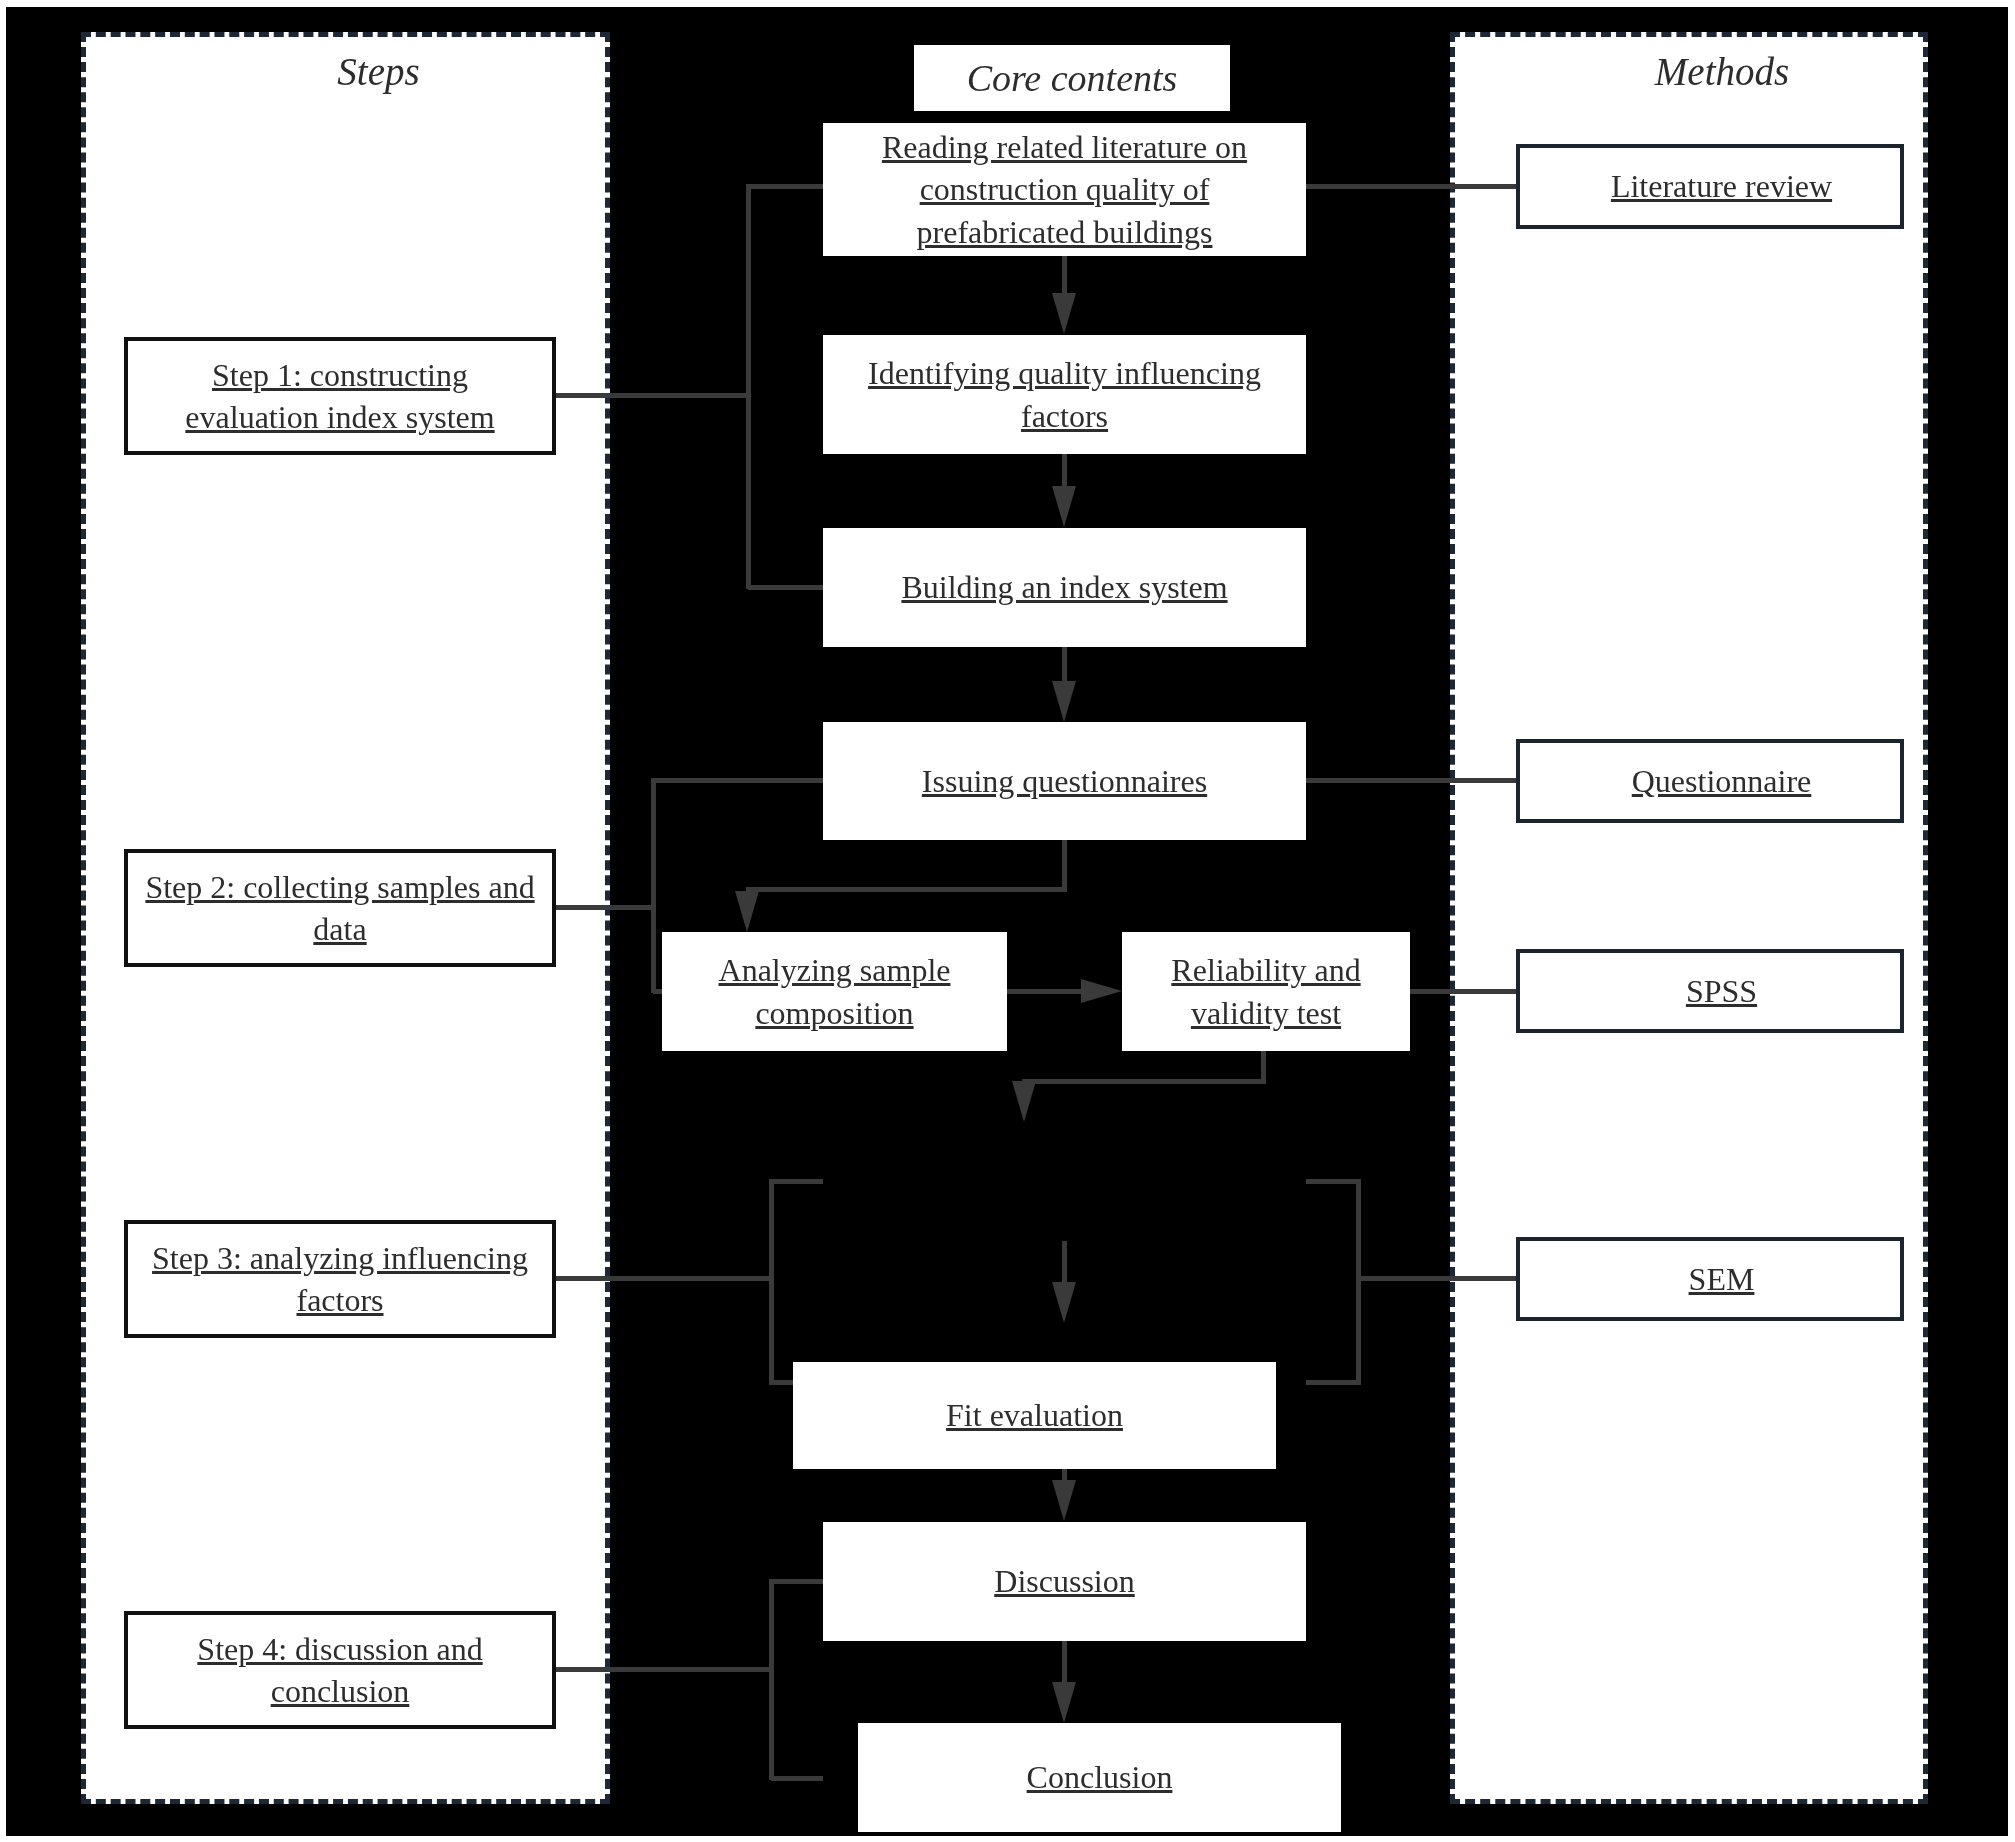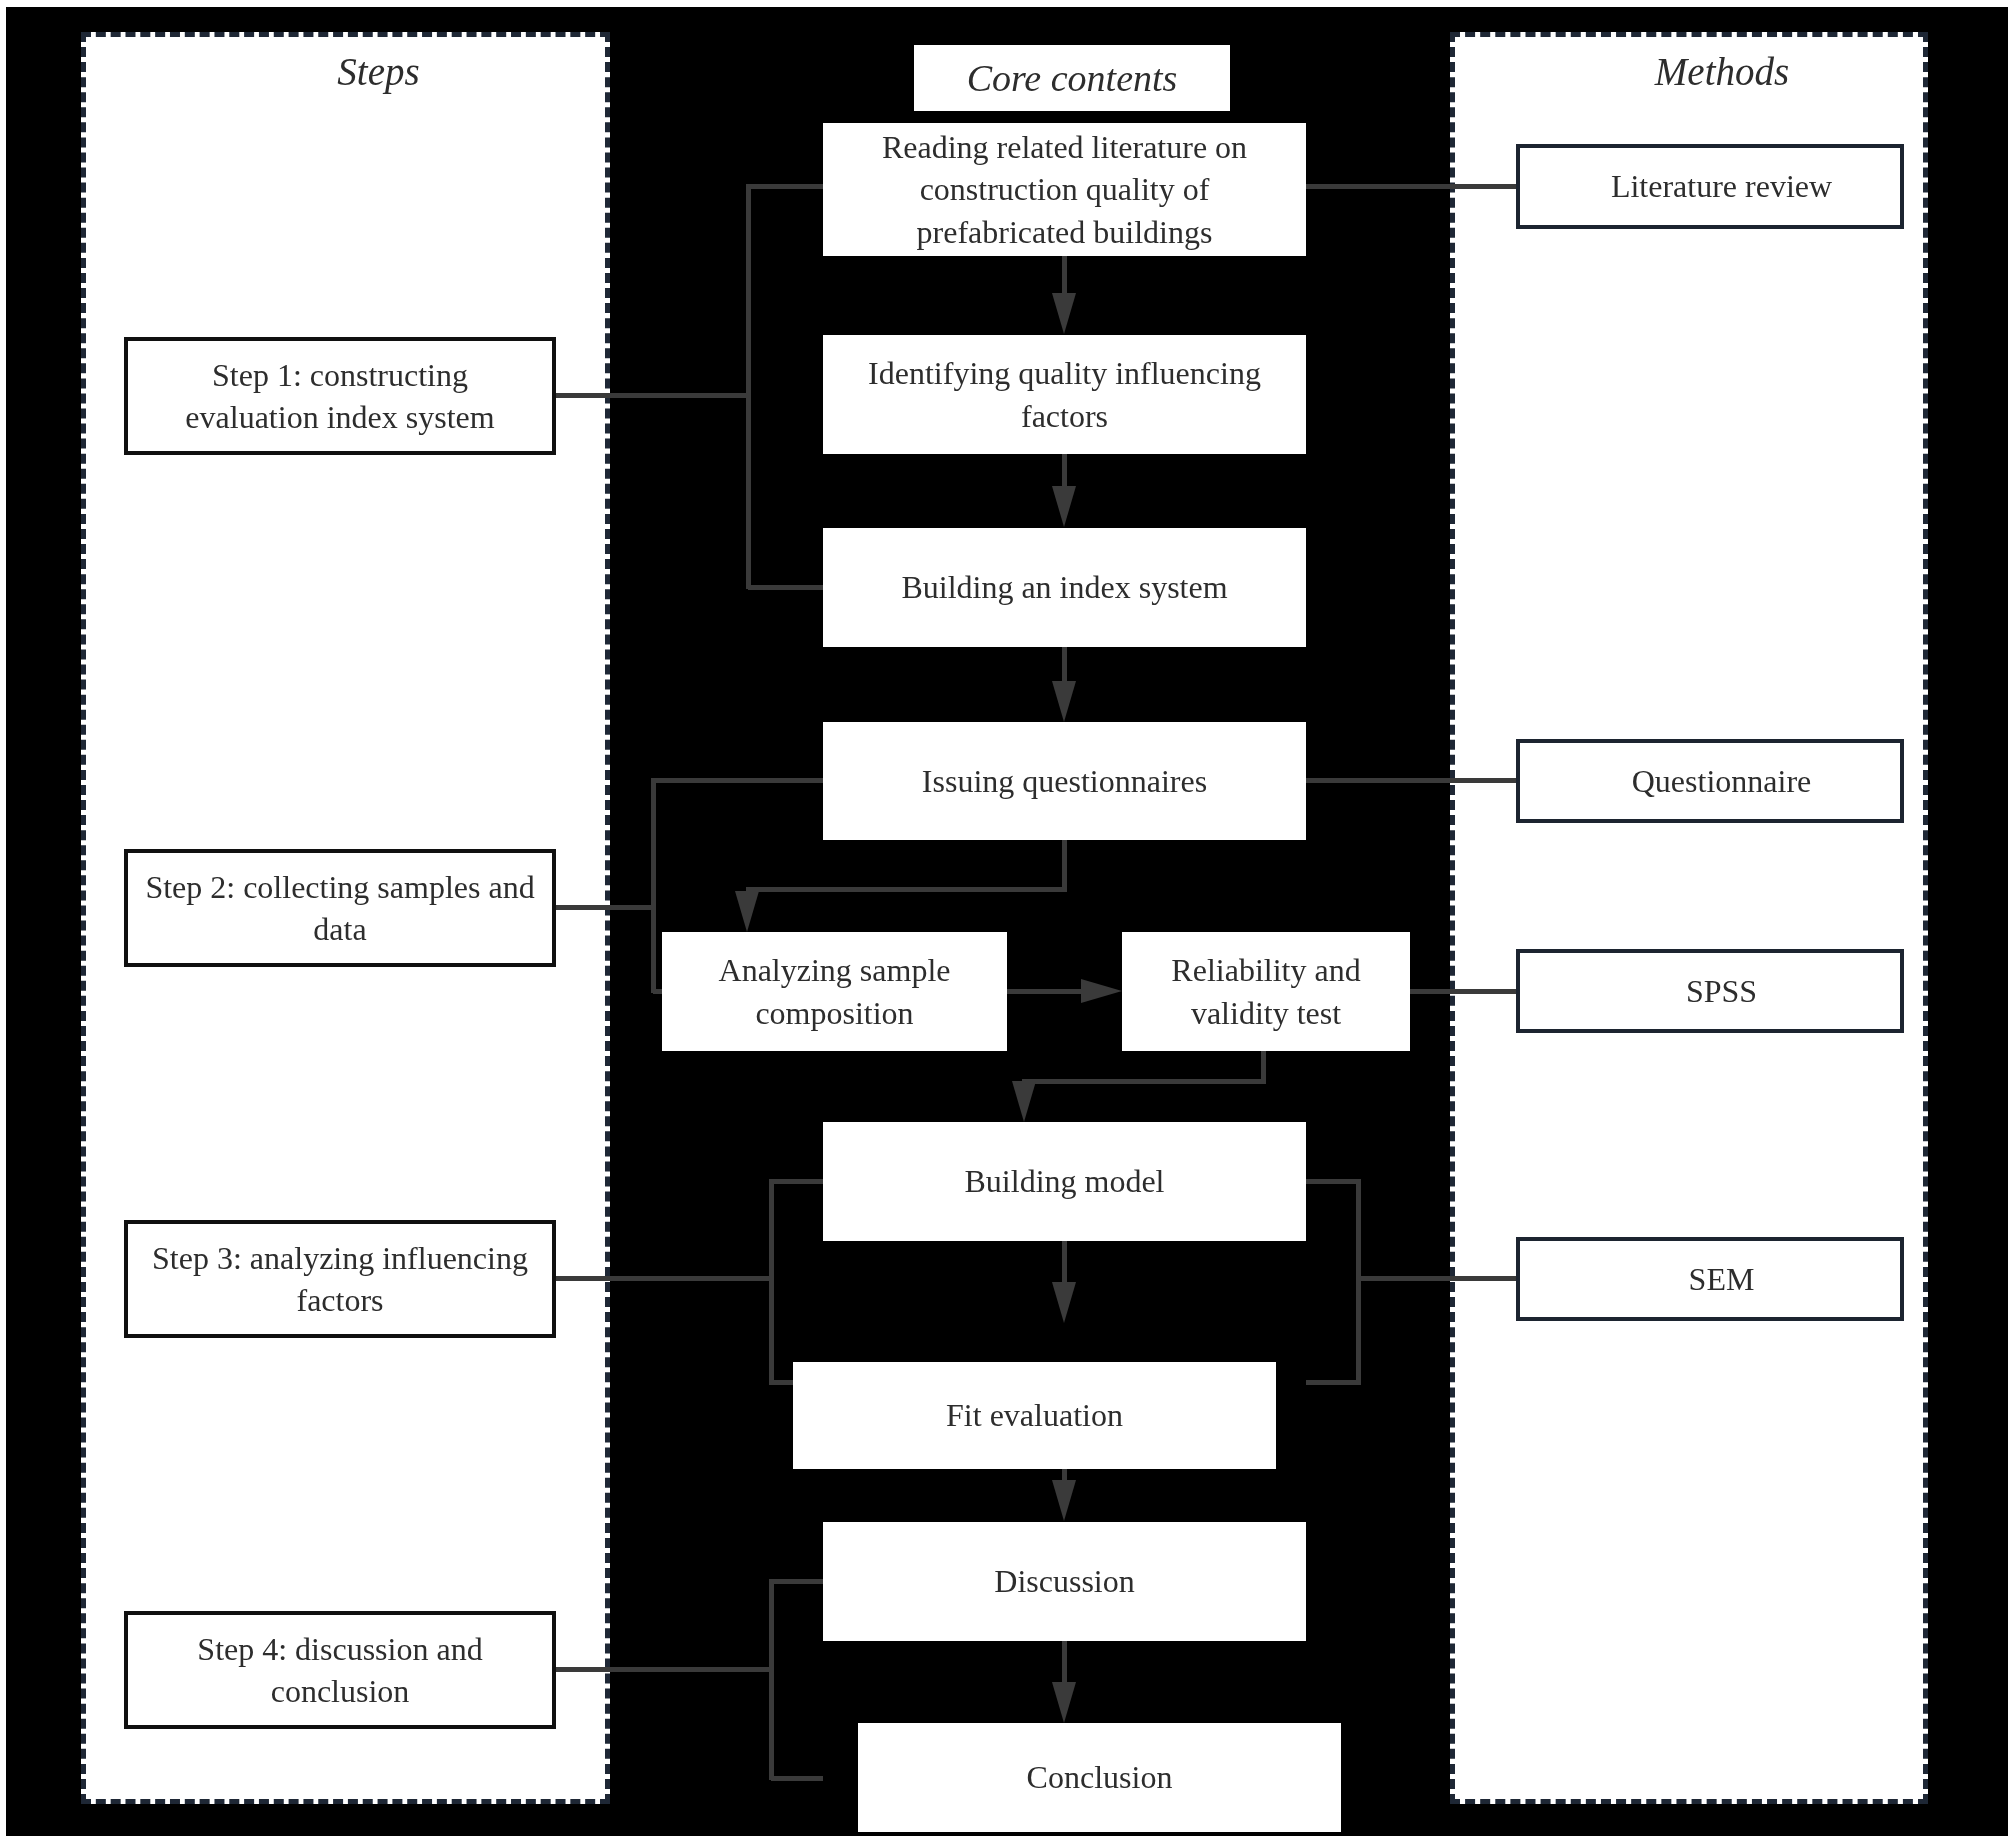--- a/index.html
+++ b/index.html
@@ -9,21 +9,21 @@
   html,body{margin:0;padding:0;background:#ffffff;}
   #canvas{position:relative;width:2015px;height:1842px;background:#ffffff;overflow:hidden;
           font-family:"Liberation Serif","DejaVu Serif",serif;color:var(--text);}
   .frame{position:absolute;left:5.8px;top:7px;width:2002px;height:1829px;background:var(--bg);}
   .panel{position:absolute;top:32px;height:1772px;background:var(--panel);
          border:5.2px dashed var(--dash);box-sizing:border-box;}
   .panel.steps{left:81px;width:529px;}
   .panel.methods{left:1450px;width:478px;}
   .col-title{position:absolute;text-align:center;font-style:italic;font-size:39px;line-height:1.1;margin-left:33px;}
   .box{position:absolute;background:#ffffff;display:flex;align-items:center;justify-content:center;
-       text-align:center;box-sizing:border-box;z-index:3;}
+       text-align:center;box-sizing:border-box;z-index:3;text-decoration:underline;}
   .box span{display:block;padding:0 15px;font-size:32px;line-height:1.32;}
   .stepbox{border:4px solid var(--box-border);}
   .methodbox{border:4px solid var(--method-border);padding-left:23px;}
   .corebox{border:none;}
   .titlebox{position:absolute;background:#ffffff;display:flex;align-items:center;justify-content:center;
             z-index:3;font-style:italic;font-size:38px;}
   .hl{position:absolute;height:4.6px;background:var(--line);z-index:2;}
   .vl{position:absolute;width:4.6px;background:var(--line);z-index:2;}
   .tri-down{position:absolute;width:0;height:0;z-index:2;
             border-left:12.7px solid transparent;border-right:12.7px solid transparent;
@@ -128,23 +128,20 @@
     </div>
   <div class="box corebox" style="left:823px;top:722px;width:483px;height:118px;">
     <span>Issuing questionnaires</span>
     </div>
   <div class="box corebox" style="left:662px;top:932px;width:345px;height:119px;">
     <span>Analyzing sample composition</span>
     </div>
   <div class="box corebox" style="left:1122px;top:932px;width:288px;height:119px;">
     <span>Reliability and validity test</span>
     </div>
-  <div class="box corebox" style="left:823px;top:1122px;width:483px;height:119px;">
-    <span>Building model</span>
-    </div>
   <div class="box corebox" style="left:793px;top:1323px;width:483px;height:107px;margin-top:39px;">
     <span>Fit evaluation</span>
     </div>
   <div class="box corebox" style="left:823px;top:1522px;width:483px;height:119px;">
     <span>Discussion</span>
     </div>
   <div class="box corebox" style="left:823px;top:1723px;width:483px;height:109px;margin-left:35px;">
     <span>Conclusion</span>
     </div>
 

